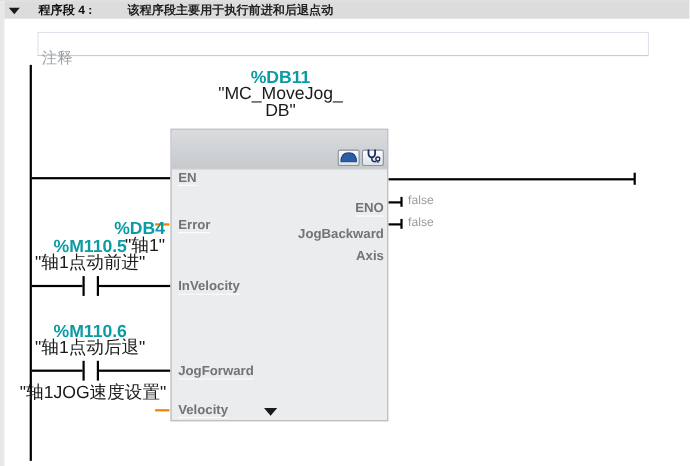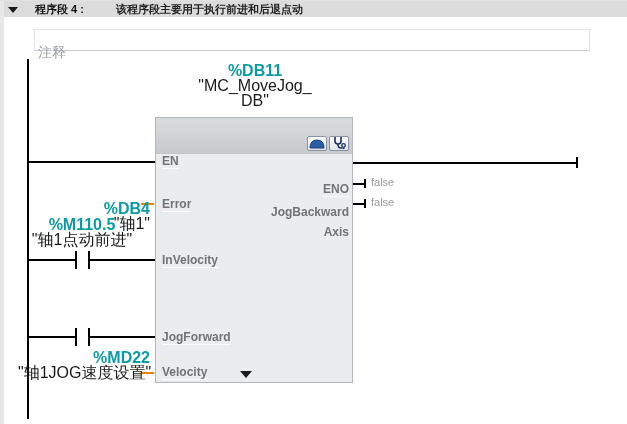--- a/index.html
+++ b/index.html
@@ -109,23 +109,26 @@
   <div class="operand-group rightal" style="left:58px; top:181px; width:92px;margin-top:19px;">
     <div class="op-addr">%DB4</div>
     <div class="op-name">"轴1"</div>
   </div>
 
   <div class="operand-group center" style="left:12px; top:216px; width:140px;">
     <div class="op-addr">%M110.5</div>
     <div class="op-name">"轴1点动前进"</div>
   </div>
 
+  <div class="operand-group center" style="left:12px; top:293px; width:140px;">
+    <div class="op-addr">%M110.6</div>
+    <div class="op-name">"轴1点动后退"</div>
+  </div>
 
   <div class="operand-group rightal" style="left:18px; top:349px; width:132px;">
-    <div class="op-addr">%MD22</div>
     <div class="op-name">"轴1JOG速度设置"</div>
   </div>
 
   <div class="block">
     <div class="block-titlebar">
       <div class="block-btns">
         <div class="tool-btn">
           <span>
             <svg width="16" height="11" viewBox="0 0 16 11">
                 <path d="M1 10 Q1 2 8 2 Q15 2 15 10 Z" fill="#2b5fa5" stroke="#1d4178" stroke-width="1"></path>

